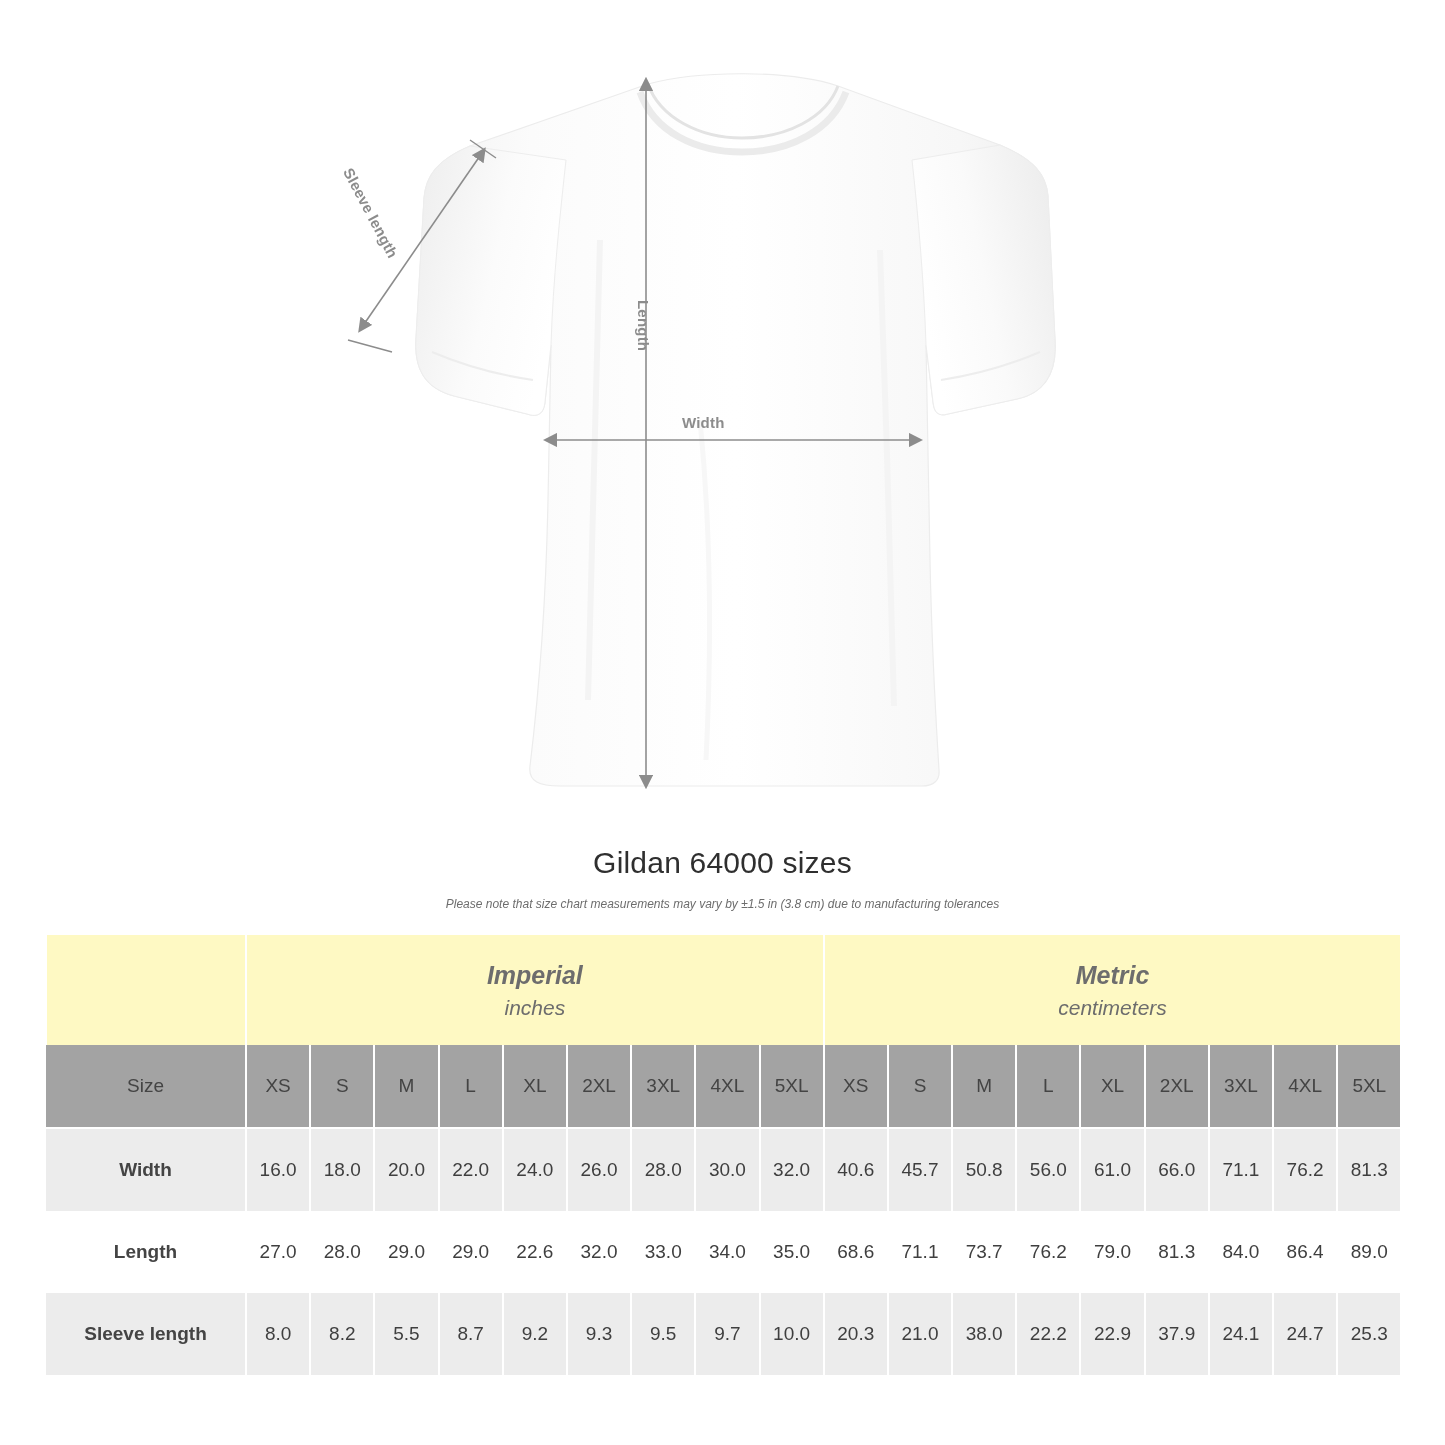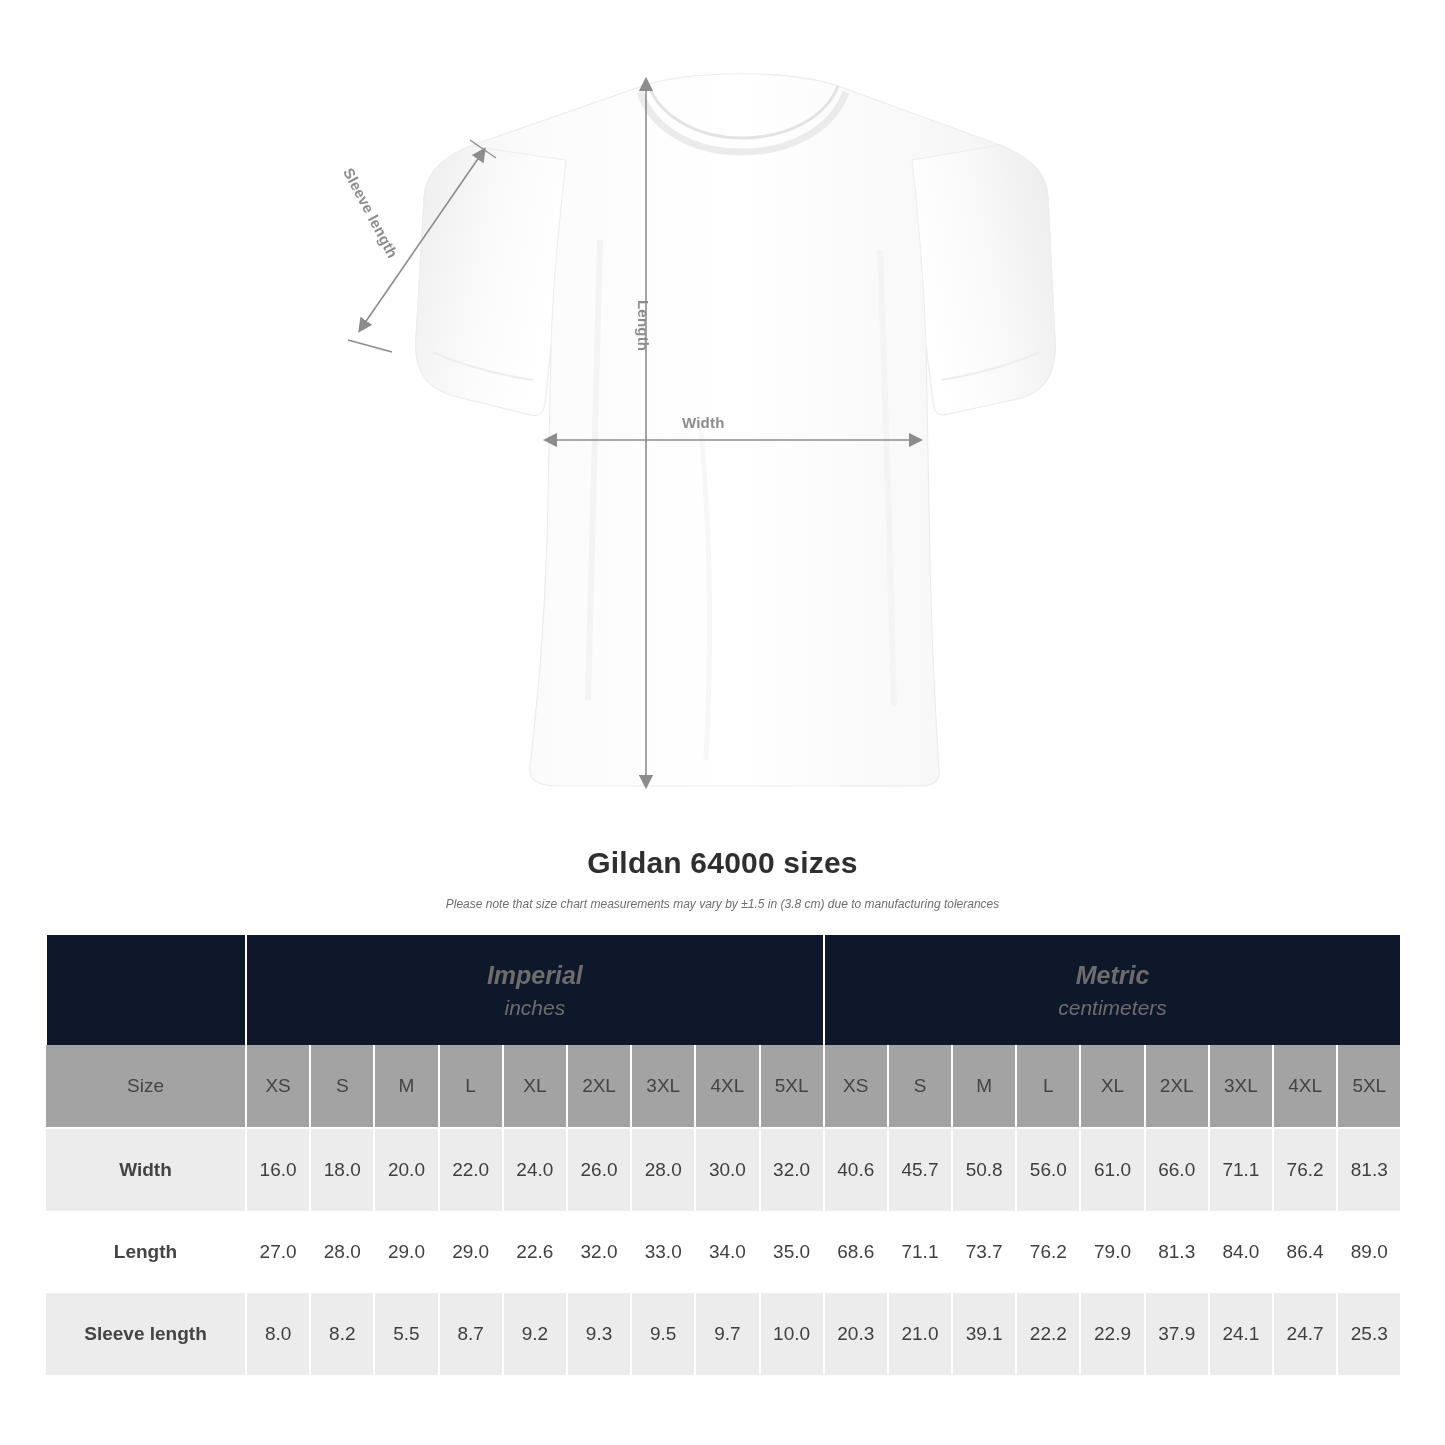--- a/index.html
+++ b/index.html
@@ -59,21 +59,21 @@
     top: 414px;
   }
 
   
   .title-block {
     text-align: center;
     margin-top: 16px;
   }
   .chart-title {
     font-size: 30px;
-    font-weight: bold;
+    font-weight: normal;
     color: #2f2f2f;
     margin: 0;
     letter-spacing: 0.2px;
   }
   .chart-note {
     font-size: 12px;
     font-style: italic;
     color: #6d6d6d;
     margin-top: 17px;
   }
@@ -89,21 +89,21 @@
   }
   table.size-table td, table.size-table th {
     padding: 0;
     text-align: center;
     vertical-align: middle;
     font-weight: normal;
   }
 
   .unit-row td {
     height: 110px;
-    background: #0f172a;
+    background: #fef9c3;
   }
   .unit-name {
     font-size: 25px;
     font-style: italic;
     font-weight: bold;
     color: #6d6d6d;
     line-height: 1.25;
   }
   .unit-sub {
     font-size: 21px;
@@ -342,21 +342,21 @@
           <td>8.2</td>
           <td>5.5</td>
           <td>8.7</td>
           <td>9.2</td>
           <td>9.3</td>
           <td>9.5</td>
           <td>9.7</td>
           <td>10.0</td>
           <td>20.3</td>
           <td>21.0</td>
-          <td>39.1</td>
+          <td>38.0</td>
           <td>22.2</td>
           <td>22.9</td>
           <td>37.9</td>
           <td>24.1</td>
           <td>24.7</td>
           <td>25.3</td>
         </tr>
       </tbody>
     </table>
   </div>

